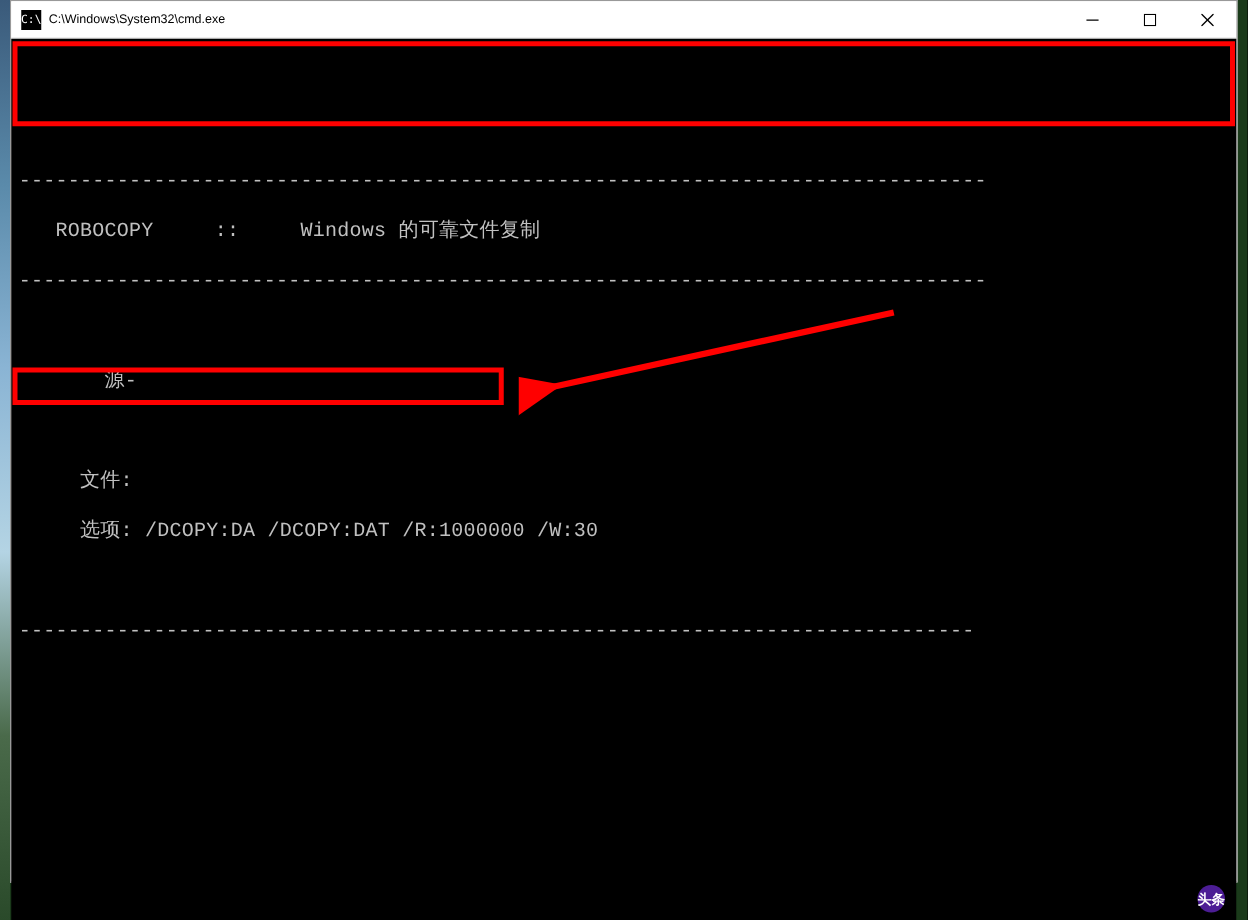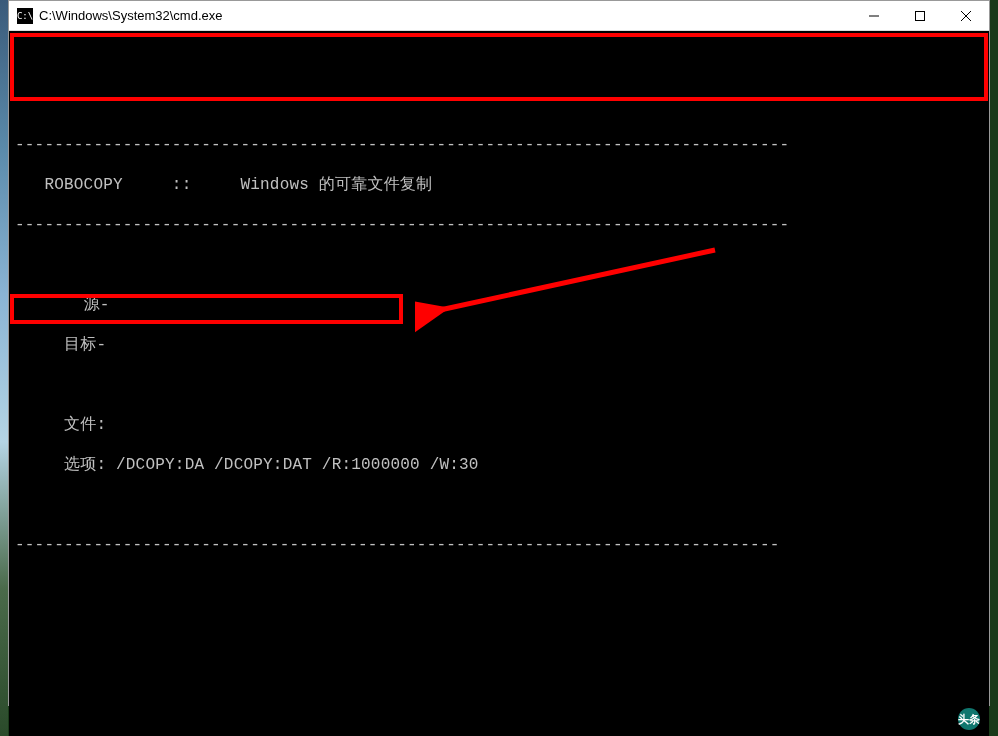--- a/index.html
+++ b/index.html
@@ -36,21 +36,21 @@
       margin-right: 6px;
       background: #000;
       display: flex;
       align-items: center;
       justify-content: center;
       color: #fff;
       font-size: 9px;
       font-family: monospace;
     }
     .titlebar-title {
-      font-size: 13px;
+      font-size: 10px;
       font-family: 'Segoe UI', sans-serif;
       color: #000;
       flex: 1;
     }
     .titlebar-btn {
       width: 46px;
       height: 30px;
       display: flex;
       align-items: center;
       justify-content: center;
@@ -107,21 +107,21 @@
       bottom: 6px;
       display: flex;
       align-items: center;
       gap: 8px;
       z-index: 10;
     }
     .watermark-logo {
       width: 22px;
       height: 22px;
       border-radius: 50%;
-      background: #0f766e;
+      background: #4c1d95;
       color: #fff;
       display: flex;
       align-items: center;
       justify-content: center;
       font-size: 11px;
       font-weight: bold;
       font-family: 'Microsoft YaHei', sans-serif;
     }
     .watermark-text {
       color: #fff;
@@ -166,21 +166,20 @@
   </div>
 
   <div class="console">
 <div class="line"></div>
 <div class="line"></div>
 <div class="line">-------------------------------------------------------------------------------</div>
 <div class="line">   ROBOCOPY     ::     Windows 的可靠文件复制</div>
 <div class="line">-------------------------------------------------------------------------------</div>
 <div class="line"></div>
 <div class="line">       源-</div>
-<div class="line">     目标-</div>
 <div class="line"></div>
 <div class="line">     文件:</div>
 <div class="line">     选项: /DCOPY:DA /DCOPY:DAT /R:1000000 /W:30</div>
 <div class="line"></div>
 <div class="line">------------------------------------------------------------------------------</div>
 <div class="line"></div>
 
 
 
 

